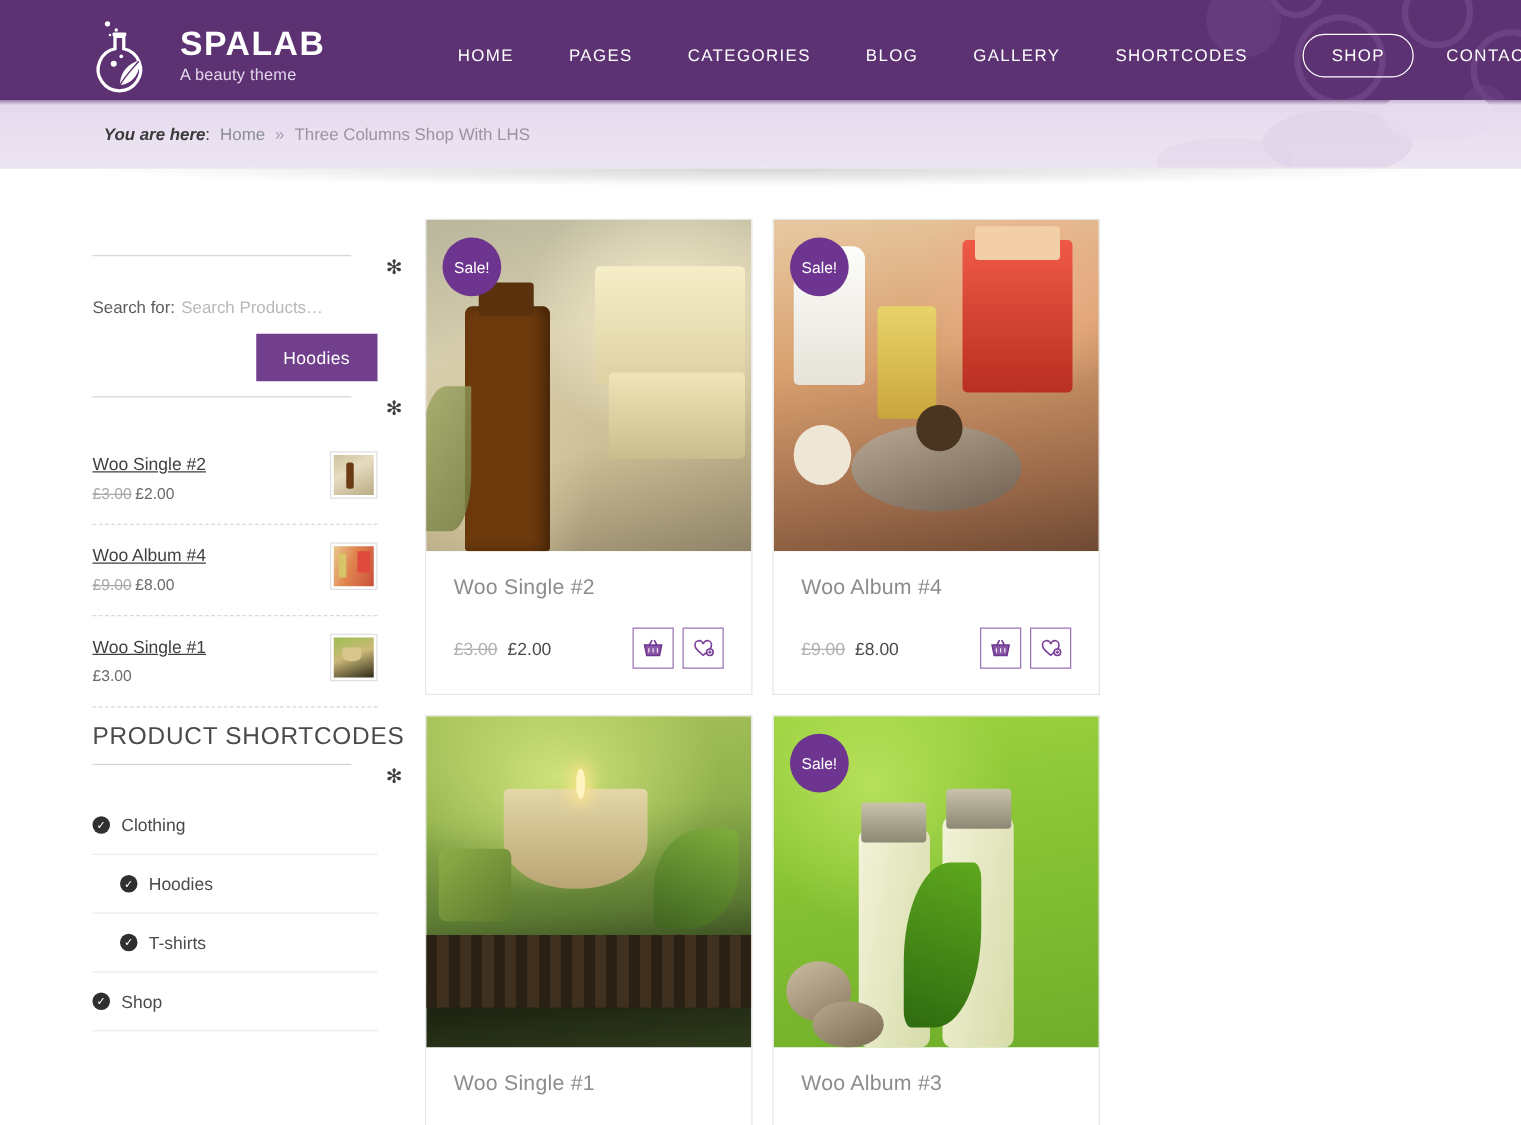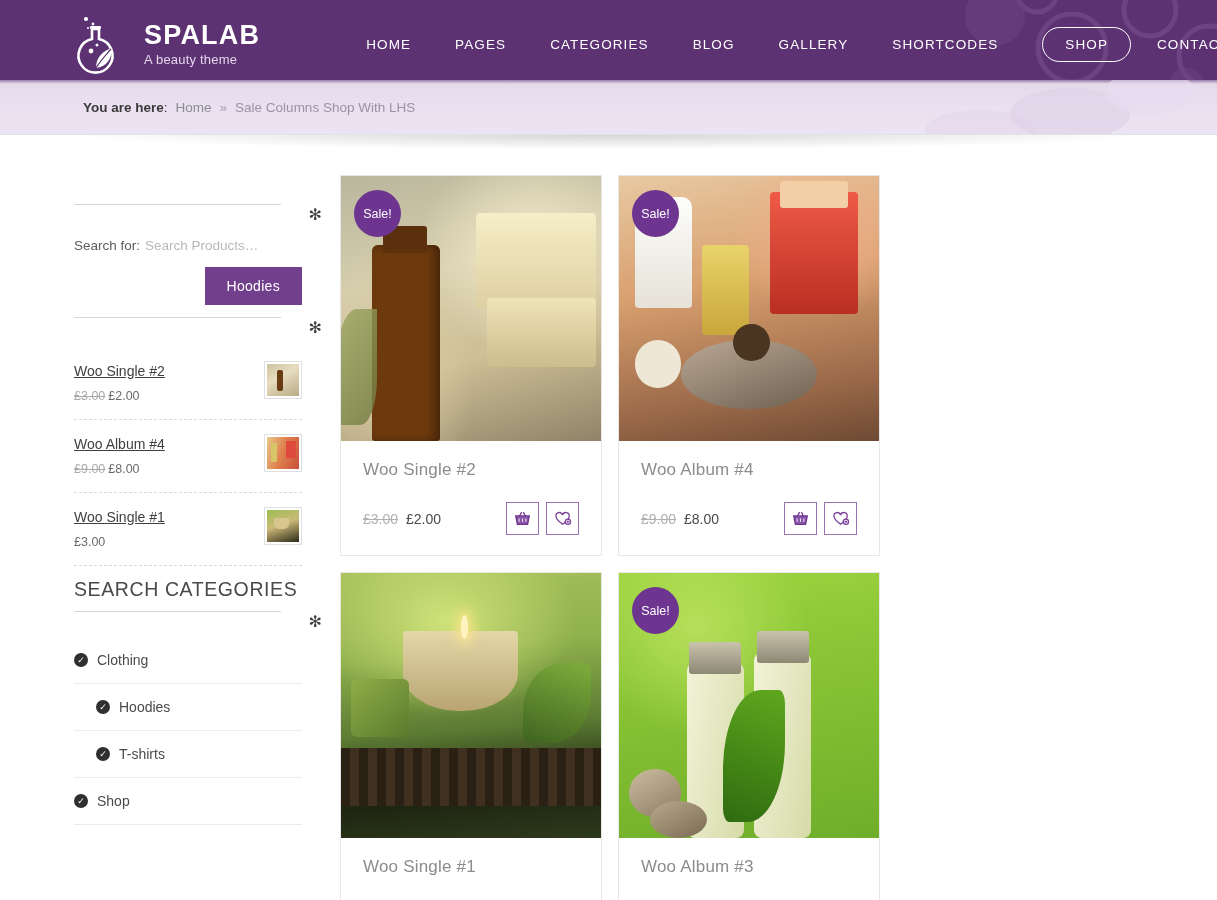--- a/index.html
+++ b/index.html
@@ -72,21 +72,21 @@
     content: ""; position: absolute; left: 0; right: 0; top: 0; height: 4px;
     background: linear-gradient(180deg, rgba(93,50,115,.55), rgba(93,50,115,0));
   }
   .crumb-blobs { position: absolute; inset: 0; pointer-events: none; }
   .crumb-inner {
     position: relative; z-index: 2;
     height: 100%; display: flex; align-items: center;
     padding-left: 83px;
     font-size: 13.5px;
   }
-  .crumb-label { color: #3a3a3a; font-weight: bold; }
+  .crumb-label { color: #3a3a3a; font-weight: bold; font-style: italic; }
   .crumb-colon { color: #3a3a3a; margin-right: 8px; }
   .crumb-link { color: #8c8c93; text-decoration: none; cursor: pointer; }
   .crumb-sep { color: #a99bb2; margin: 0 8px; }
   .crumb-current { color: #9a93a1; }
 
   
   .under-shadow {
     height: 40px;
     background: #ffffff;
     position: relative;
@@ -262,21 +262,21 @@
   <svg class="crumb-blobs" viewBox="0 0 1217 55" preserveAspectRatio="none">
     <ellipse cx="1070" cy="34" rx="60" ry="26" fill="#ddcfe6" opacity=".55"></ellipse>
     <ellipse cx="1150" cy="12" rx="45" ry="22" fill="#e8dcf0" opacity=".6"></ellipse>
     <ellipse cx="980" cy="50" rx="55" ry="20" fill="#e0d2e8" opacity=".4"></ellipse>
   </svg>
   <div class="crumb-inner">
     <span class="crumb-label">You are here</span>
       <span class="crumb-colon">:</span>
     <a class="crumb-link" href="#">Home</a>
     <span class="crumb-sep">»</span>
-    <span class="crumb-current">Sale Columns Shop With LHS</span>
+    <span class="crumb-current">Three Columns Shop With LHS</span>
   </div>
 </div>
 <div class="under-shadow"></div>
 
 <div class="page">
 
   <aside class="sidebar">
 
     <section class="widget">
       <div class="widget-head">
@@ -334,21 +334,21 @@
               <span style="position:absolute;left:22%;top:25%;width:48%;height:35%;background:#d9c68d;border-radius:0 0 40% 40%;display:block;"></span>
             </i>
           </span>
         </div>
 
       </div>
     </section>
 
     <section class="widget">
       <div class="widget-head">
-        <h3 class="widget-title">SEARCH CATEGORIES</h3>
+        <h3 class="widget-title">PRODUCT SHORTCODES</h3>
         <div class="widget-rule"></div>
         <span class="widget-flower">✻</span>
       </div>
       <div class="catlist">
         <div class="catrow">
           <span class="catcheck">✓</span>
           <span>Clothing</span>
         </div>
         <div class="catrow child">
           <span class="catcheck">✓</span>

